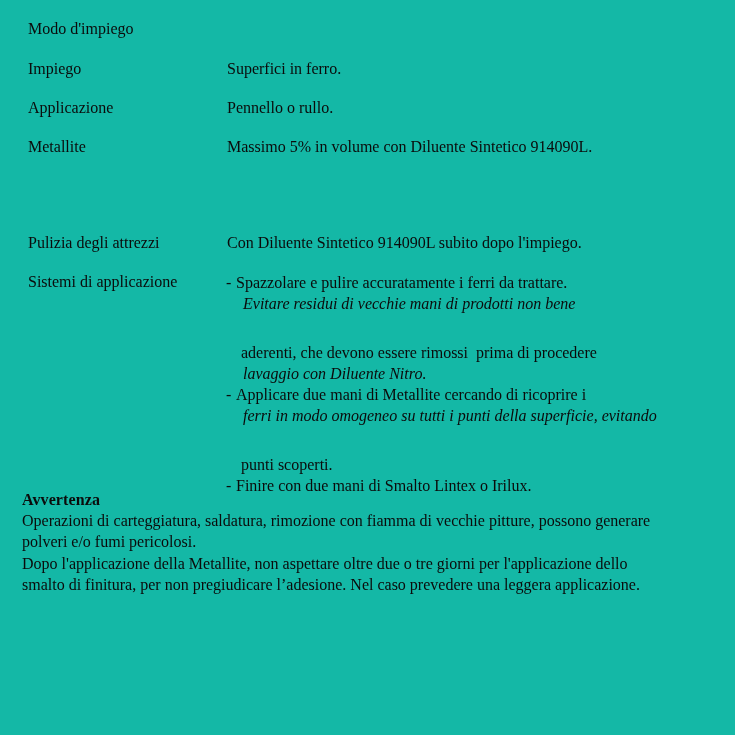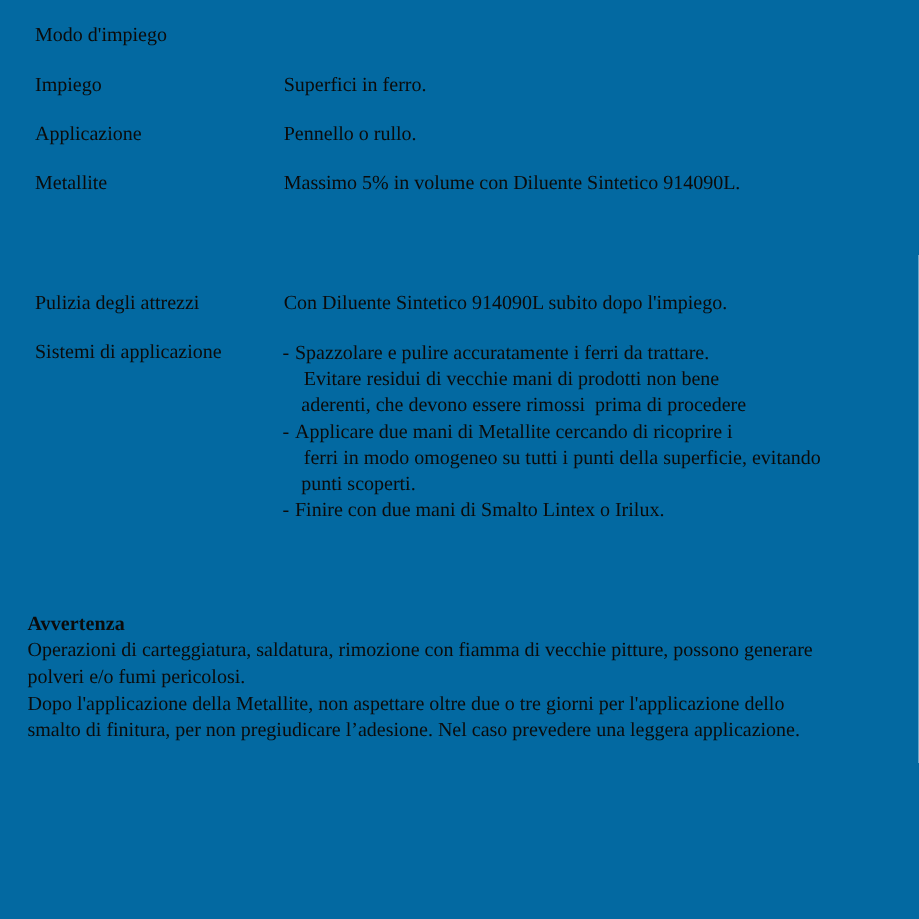--- a/index.html
+++ b/index.html
@@ -15,21 +15,21 @@
     overflow: hidden;
     font-family: "Liberation Serif", "DejaVu Serif", serif;
     font-size: 16px;
     color: #0b0b0b;
     -webkit-font-smoothing: antialiased;
   }
 
   .page {
     position: absolute;
     inset: 0;
-    background: #0369a1;
+    background: #14b8a6;
   }
 
   
   .spec-section {
     position: absolute;
     left: 0;
     top: 0;
     width: 735px;
   }
 
@@ -82,23 +82,25 @@
     position: absolute;
     left: 0;
     top: 0;
   }
   .proc-line {
     display: block;
     white-space: pre;
   }
   .proc-line.cont {
     padding-left: 7px;
+    font-style: italic;
   }
   .proc-line.cont-tight {
     padding-left: 5px;
+    margin-top: 28px;
   }
 
   
   .warning-section {
     position: absolute;
     left: 22px;
     top: 489px;
     width: 726px;
     line-height: 21.2px;
   }
@@ -146,20 +148,21 @@
     <div class="spec-row row-sistemi">
       <span class="spec-label">Sistemi di applicazione</span>
 
       <div class="proc-list">
 
         <div class="proc-item">
           <span class="proc-bullet">-</span>
           <span class="proc-line">Spazzolare e pulire accuratamente i ferri da trattare.</span>
           <span class="proc-line cont">Evitare residui di vecchie mani di prodotti non bene</span>
           <span class="proc-line cont-tight">aderenti, che devono essere rimossi  prima di procedere</span>
+          <span class="proc-line cont">lavaggio con Diluente Nitro.</span>
         </div>
 
         <div class="proc-item">
           <span class="proc-bullet">-</span>
           <span class="proc-line">Applicare due mani di Metallite cercando di ricoprire i</span>
           <span class="proc-line cont">ferri in modo omogeneo su tutti i punti della superficie, evitando</span>
           <span class="proc-line cont-tight">punti scoperti.</span>
         </div>
 
         <div class="proc-item">

